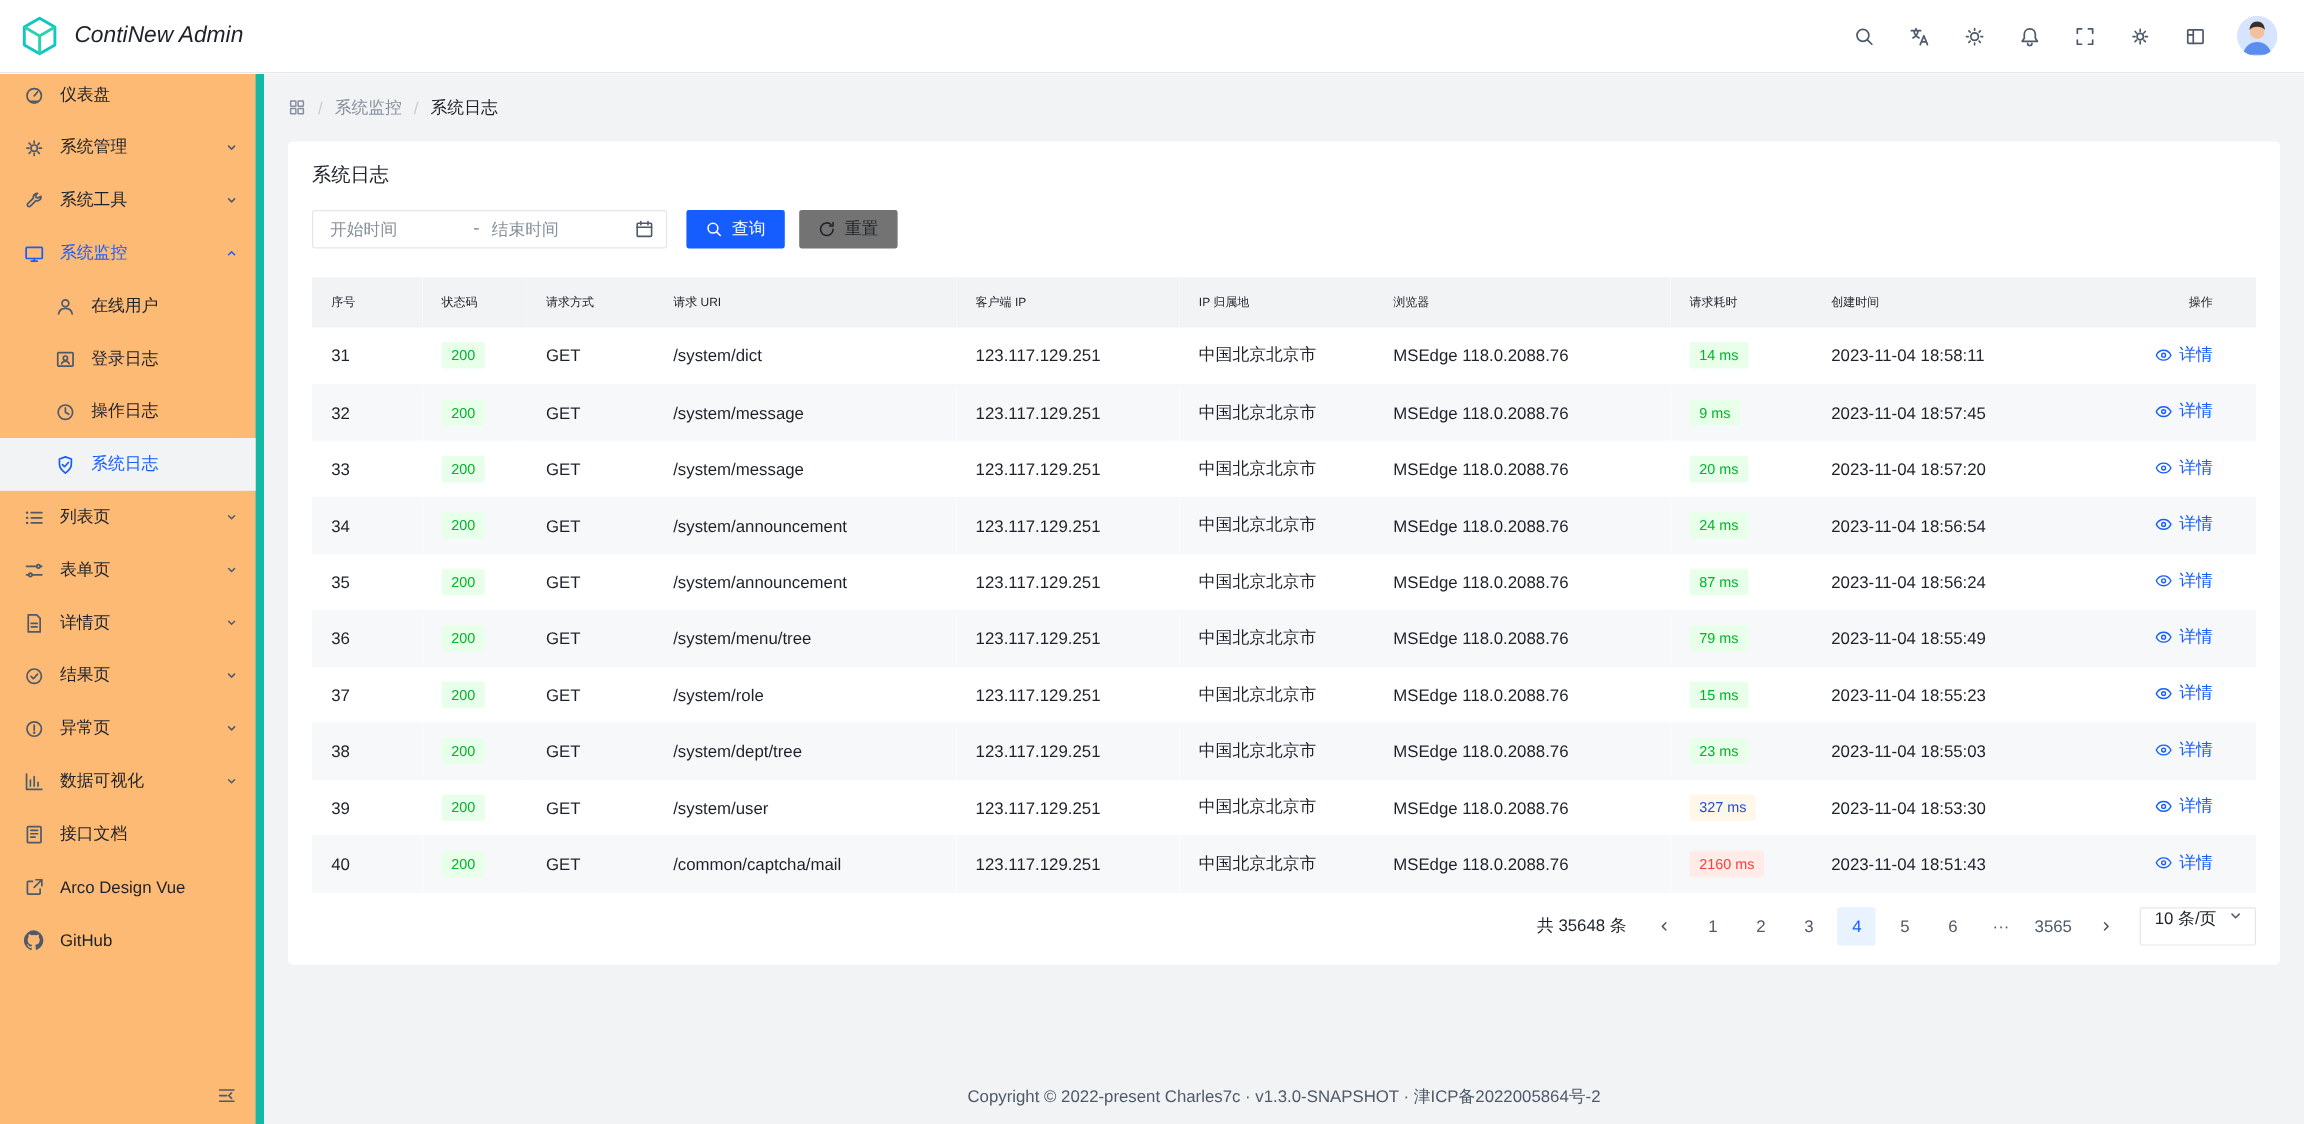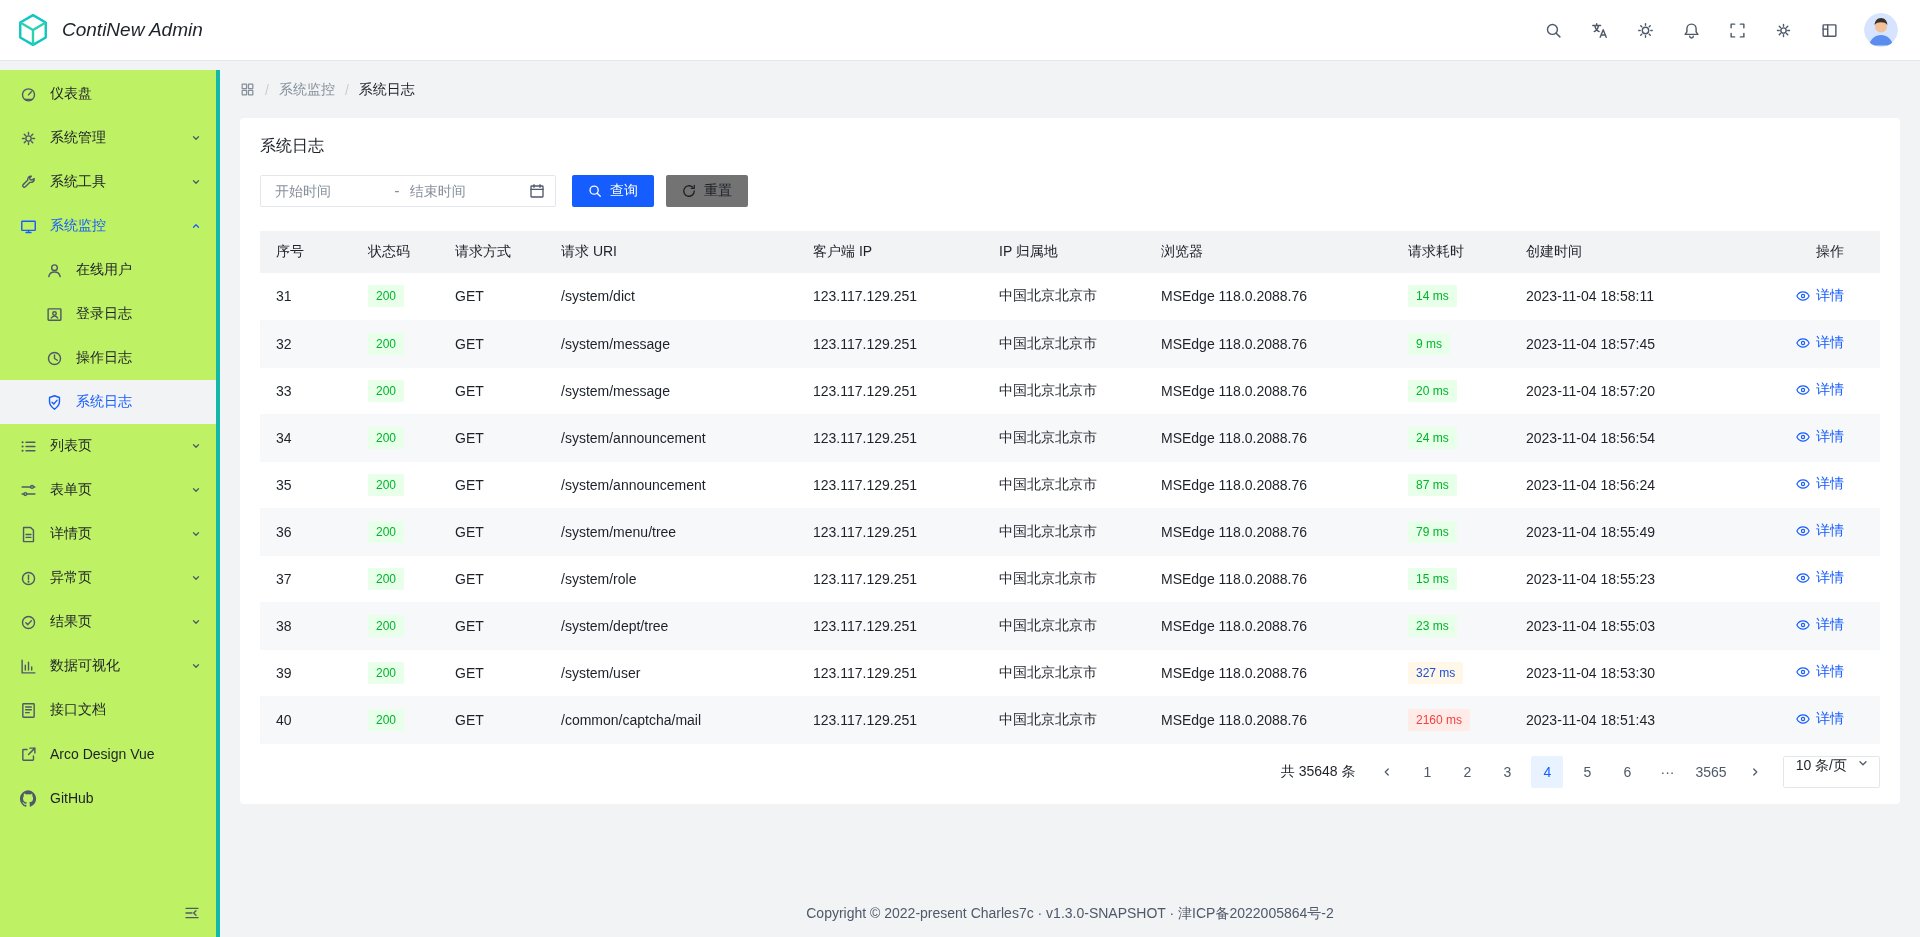--- a/index.html
+++ b/index.html
@@ -14,22 +14,22 @@
   .logo-wrap svg { width:34px; height:34px; }
   .app-title { font-size:19px; font-weight:500; color:#1d2129;font-style:italic; }
   .header-actions { display:flex; align-items:center; gap:12px; }
   .icon-btn { width:34px; height:34px; border:none; border-radius:50%; background:transparent;
     display:flex; align-items:center; justify-content:center; color:#4e5969; cursor:pointer; padding:0; }
   .icon-btn svg { width:17px; height:17px; }
   .avatar { width:34px; height:34px; border-radius:50%; overflow:hidden; cursor:pointer; margin-left:6px; flex:none; }
   .avatar svg { width:100%; height:100%; display:block; }
 
   
-  .sidebar { position:fixed; top:70px; left:0; bottom:0; width:220px; background:#bef264;
-    border-right:4px solid #14b8a6; z-index:10; padding-top:2px; }
+  .sidebar { position:fixed; top:55px; left:0; bottom:0; width:220px; background:#fdba74;
+    border-right:7px solid #14b8a6; z-index:10; padding-top:2px; }
   .menu-item { height:44px; display:flex; align-items:center; padding:0 14px 0 20px;
     font-size:14px; color:#1d2129; cursor:pointer; white-space:nowrap; }
   .mi-icon { width:17px; height:17px; color:#4e5969; display:flex; flex:none; }
   .mi-icon svg { width:100%; height:100%; }
   .mi-label { margin-left:13px; flex:1; overflow:hidden; }
   .chevron { width:12px; height:12px; color:#4e5969; display:flex; flex:none; }
   .chevron svg { width:100%; height:100%; }
   .menu-item.sub { padding-left:46px; }
   .menu-item.active-group { color:#165dff; }
   .menu-item.active-group .mi-icon, .menu-item.active-group .chevron { color:#165dff; }
@@ -64,21 +64,21 @@
   .cal-icon svg { width:100%; height:100%; }
   .btn { height:32px; display:inline-flex; align-items:center; gap:8px; border:none; border-radius:2px;
     font-size:14px; font-family:inherit; padding:0 16px; cursor:pointer; }
   .btn svg { width:14px; height:14px; }
   .btn-icon { width:14px; height:14px; display:flex; }
   .btn.primary { background:#165dff; color:#fff; margin-left:16px; }
   .btn.default { background:#737373; color:#1d2129; margin-left:12px; }
 
   
   table.log-table { width:100%; border-collapse:collapse; table-layout:fixed; }
-  .log-table thead th { background:#f2f3f5; height:42px; font-size:14px; font-weight:500;
+  .log-table thead th { background:#f2f3f5; height:42px; font-size:10px; font-weight:500;
     text-align:left; padding:0 16px; color:#1d2129; overflow:hidden; white-space:nowrap; }
   .log-table tbody td { height:47px; font-size:14px; padding:0 16px; color:#1d2129;
     border-bottom:1px solid #f6f7f8; overflow:hidden; white-space:nowrap; }
   .log-table tbody tr:nth-child(even) { background:#f7f8fa; }
   .log-table th:last-child, .log-table td:last-child { text-align:right; padding-right:36px; }
   .badge { display:inline-block; padding:2px 8px; font-size:12px; line-height:18px; border-radius:2px; }
   .badge.green  { background:#e8ffea; color:#00b42a; }
   .badge.orange { background:#fff7e8; color:#1d4ed8; }
   .badge.red    { background:#ffece8; color:#f53f3f; }
   .detail-link { color:#165dff; display:inline-flex; align-items:center; gap:6px; cursor:pointer;
@@ -312,39 +312,39 @@
         <span class="chevron">
           <svg viewBox="0 0 48 48" fill="none" stroke="currentColor" stroke-width="4" stroke-linecap="round" stroke-linejoin="round">
             <path d="M14 19l10 10 10-10" stroke-width="5"></path>
           </svg>
         </span>
       </div>
       <div class="menu-item">
         <span class="mi-icon">
           <svg viewBox="0 0 48 48" fill="none" stroke="currentColor" stroke-width="4" stroke-linecap="round" stroke-linejoin="round">
             <circle cx="24" cy="24" r="17"></circle>
+            <path d="M16.5 24.5l5.5 5.5 10-11"></path>
+          </svg>
+        </span>
+        <span class="mi-label">结果页</span>
+        <span class="chevron">
+          <svg viewBox="0 0 48 48" fill="none" stroke="currentColor" stroke-width="4" stroke-linecap="round" stroke-linejoin="round">
+            <path d="M14 19l10 10 10-10" stroke-width="5"></path>
+          </svg>
+        </span>
+      </div>
+      <div class="menu-item">
+        <span class="mi-icon">
+          <svg viewBox="0 0 48 48" fill="none" stroke="currentColor" stroke-width="4" stroke-linecap="round" stroke-linejoin="round">
+            <circle cx="24" cy="24" r="17"></circle>
             <path d="M24 15v12"></path>
             <path d="M24 32.5v.5" stroke-width="5.5"></path>
           </svg>
         </span>
         <span class="mi-label">异常页</span>
-        <span class="chevron">
-          <svg viewBox="0 0 48 48" fill="none" stroke="currentColor" stroke-width="4" stroke-linecap="round" stroke-linejoin="round">
-            <path d="M14 19l10 10 10-10" stroke-width="5"></path>
-          </svg>
-        </span>
-      </div>
-      <div class="menu-item">
-        <span class="mi-icon">
-          <svg viewBox="0 0 48 48" fill="none" stroke="currentColor" stroke-width="4" stroke-linecap="round" stroke-linejoin="round">
-            <circle cx="24" cy="24" r="17"></circle>
-            <path d="M16.5 24.5l5.5 5.5 10-11"></path>
-          </svg>
-        </span>
-        <span class="mi-label">结果页</span>
         <span class="chevron">
           <svg viewBox="0 0 48 48" fill="none" stroke="currentColor" stroke-width="4" stroke-linecap="round" stroke-linejoin="round">
             <path d="M14 19l10 10 10-10" stroke-width="5"></path>
           </svg>
         </span>
       </div>
       <div class="menu-item">
         <span class="mi-icon">
           <svg viewBox="0 0 48 48" fill="none" stroke="currentColor" stroke-width="4" stroke-linecap="round" stroke-linejoin="round">
             <path d="M6 6v36h36"></path>

